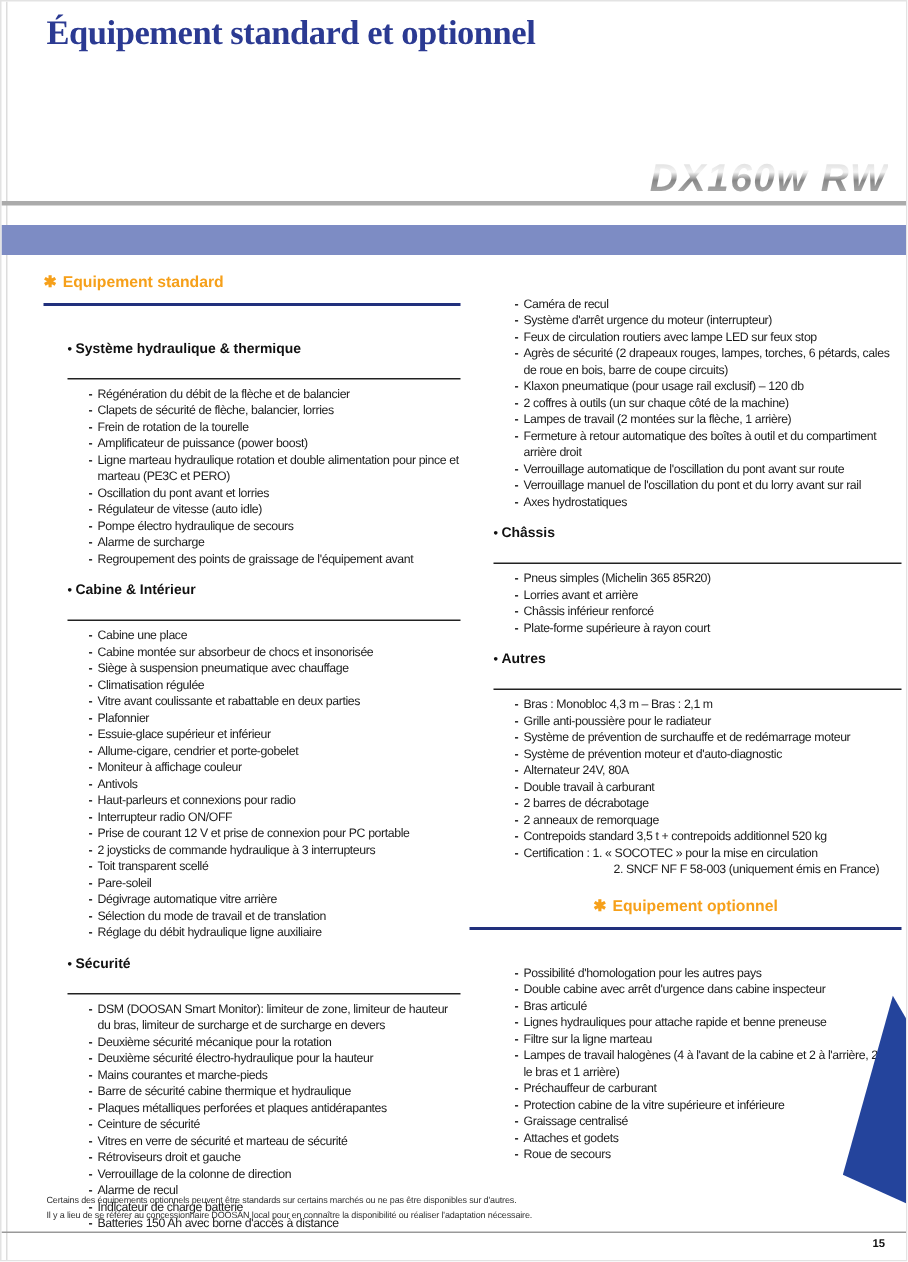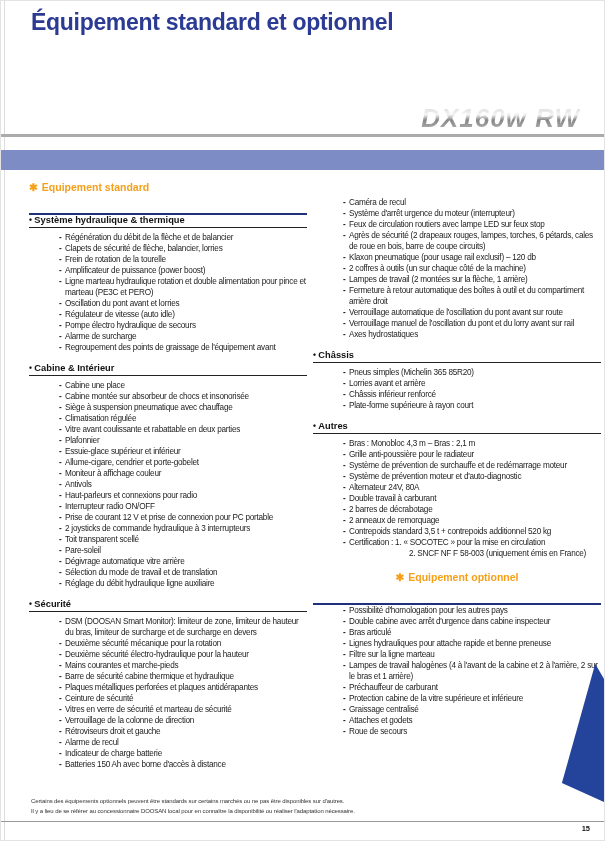--- a/index.html
+++ b/index.html
@@ -11,47 +11,48 @@
   .page{
     position:relative; width:605px; height:841px; background:#fff;
     font-family:"Liberation Sans", sans-serif; overflow:hidden;
     box-sizing:border-box; border:1px solid #e3e3e3;
   }
   .edge-left{position:absolute;left:3px;top:0;bottom:0;width:1px;background:#ddd;}
   .page-title{
     position:absolute; left:30px; top:8px; margin:0;
     font-size:23px; font-weight:bold; letter-spacing:-0.3px;
     color:var(--title-navy);
+    font-family:Liberation Serif, serif;
   }
   .logo{
-    position:absolute; right:24px; top:102px;
+    position:absolute; right:12px; top:102px;
     font-size:26px; font-weight:bold; font-style:italic; letter-spacing:1px;
     color:#8d8d8d;
     background:linear-gradient(180deg,#cfcfcf 0%,#f4f4f4 38%,#878787 55%,#c2c2c2 100%);
     -webkit-background-clip:text; background-clip:text;
     -webkit-text-fill-color:transparent;
   }
   .gray-rule{position:absolute;left:0;right:0;top:133px;height:3px;background:var(--divider-gray);}
   .blue-band{position:absolute;left:0;right:0;top:149px;height:20px;background:var(--band-blue);}
 
   .col{position:absolute; top:180px; color:var(--text-dark);}
   .col-left{left:28px; width:278px;}
   .col-right{left:312px; width:288px;}
 
   .main-head{
     font-size:10.5px; font-weight:bold; color:var(--accent-orange);
     border-bottom:2.5px solid var(--rule-navy);
-    padding-bottom:20px; margin-bottom:0;
+    padding-bottom:8px; margin-bottom:23px;
   }
   .main-head .star{margin-right:4px;}
   .main-head.opt{margin-top:12px;text-align:center;}
 
   .sec-head{
     font-size:9.3px; font-weight:bold; color:#111;
-    border-bottom:1px solid #222; padding-bottom:2px; margin:10px 0 4px 0;
+    border-bottom:1px solid #222; padding-bottom:15px; margin:10px 0 4px 16px;
   }
   .sec-head::before{content:"\2022\00a0"; font-size:8.5px;}
   .section.first .sec-head{margin-top:0;}
 
   .items{font-size:8.2px; line-height:11px; letter-spacing:-0.25px;}
   .item{position:relative; padding-left:36px;}
   .item::before{content:"-"; position:absolute; left:30px; font-weight:bold;}
   .item.sub{padding-left:96px;}
   .item.sub::before{content:none;}
   .cont{margin-top:16px;}
@@ -129,22 +130,22 @@
       <div class="sec-head">Sécurité</div>
       <div class="items">
           <div class="item">DSM (DOOSAN Smart Monitor): limiteur de zone, limiteur de hauteur du bras, limiteur de surcharge et de surcharge en devers</div>
           <div class="item">Deuxième sécurité mécanique pour la rotation</div>
           <div class="item">Deuxième sécurité électro-hydraulique pour la hauteur</div>
           <div class="item">Mains courantes et marche-pieds</div>
           <div class="item">Barre de sécurité cabine thermique et hydraulique</div>
           <div class="item">Plaques métalliques perforées et plaques antidérapantes</div>
           <div class="item">Ceinture de sécurité</div>
           <div class="item">Vitres en verre de sécurité et marteau de sécurité</div>
+          <div class="item">Rétroviseurs droit et gauche</div>
           <div class="item">Verrouillage de la colonne de direction</div>
-          <div class="item">Rétroviseurs droit et gauche</div>
           <div class="item">Alarme de recul</div>
           <div class="item">Indicateur de charge batterie</div>
           <div class="item">Batteries 150 Ah avec borne d'accès à distance</div>
         </div>
     </div>
   </div>
 
   <div class="col col-right">
     <div class="items cont">
         <div class="item">Caméra de recul</div>

